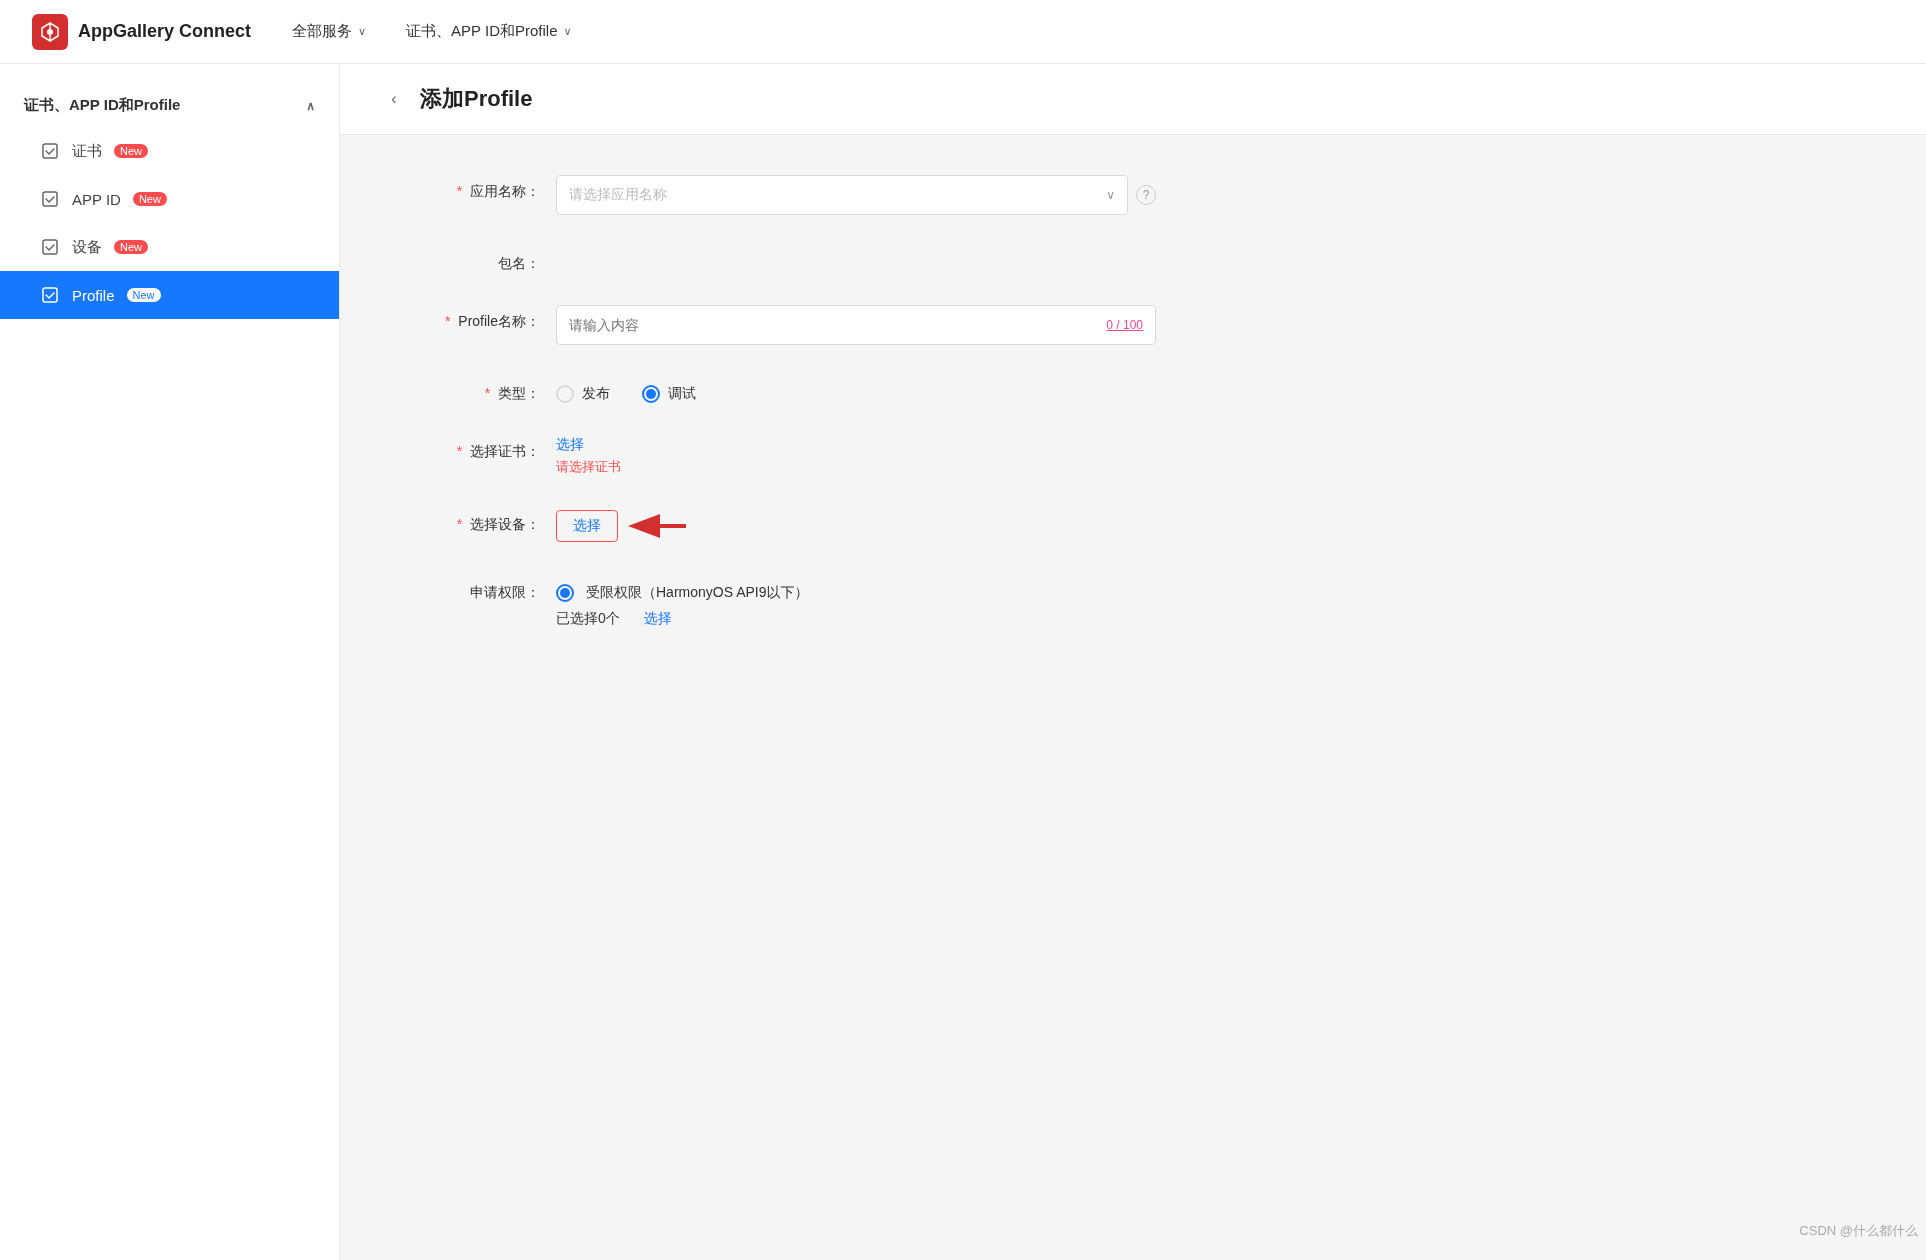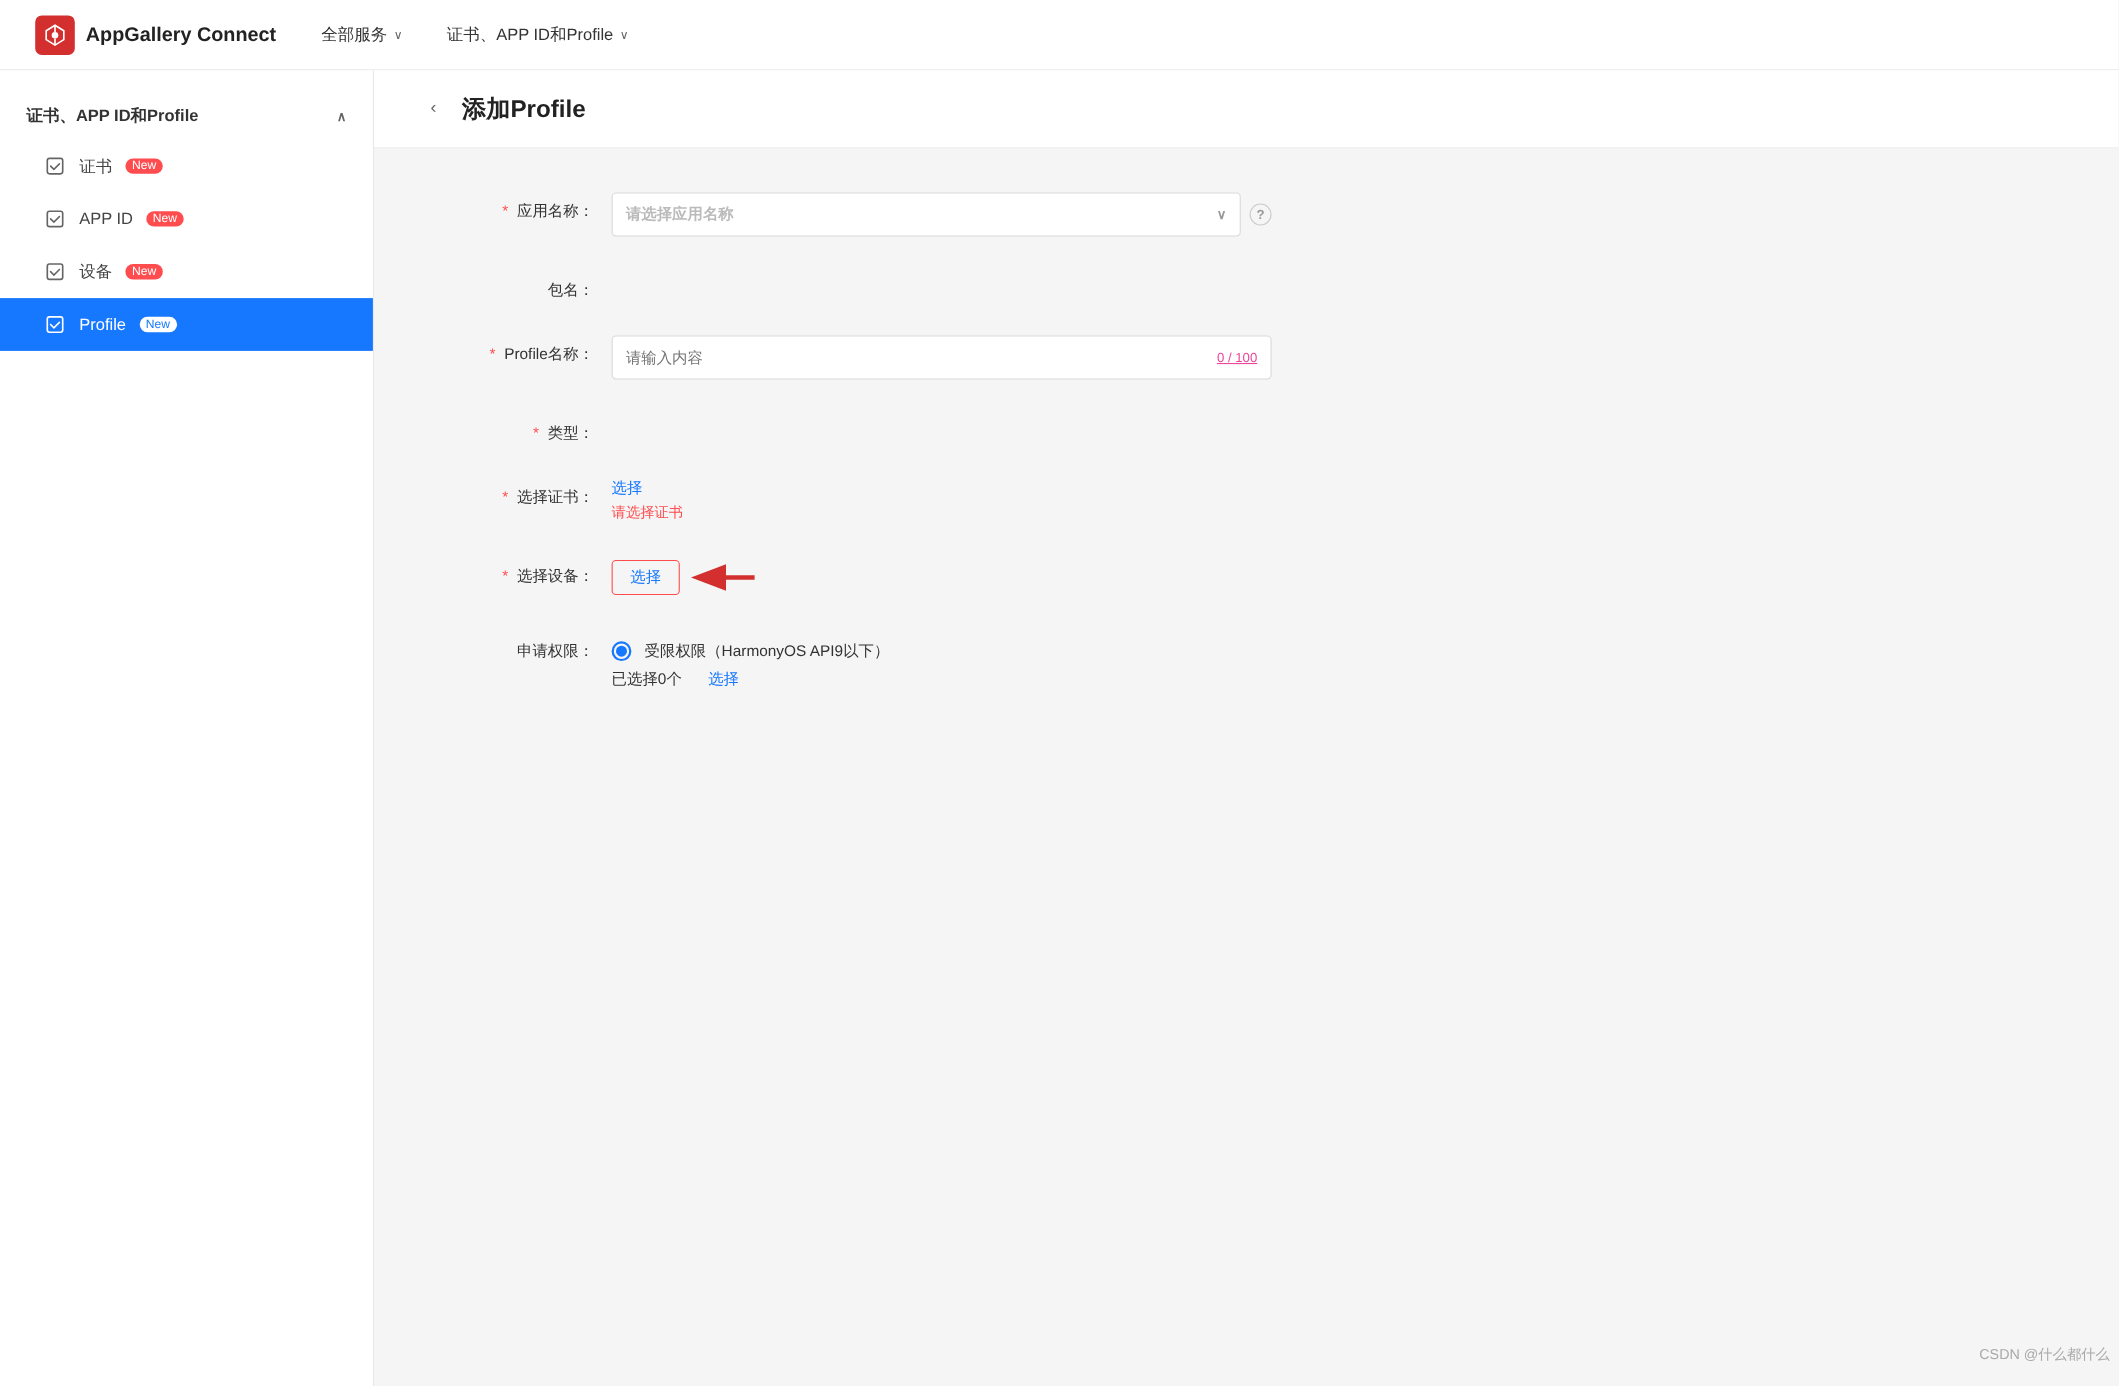--- a/index.html
+++ b/index.html
@@ -331,21 +331,20 @@
       justify-content: center;
     }
     .agc-logo svg {
       width: 24px;
       height: 24px;
     }
 
     .select-row {
       display: flex;
       align-items: center;
-      font-weight: bold;
     }
   </style>
 </head>
 <body>
 
 <nav class="top-nav">
   <div class="logo-area">
     <div class="agc-logo">
       <svg viewBox="0 0 24 24" fill="white">
         <path d="M12 3 L20 8 L20 16 L12 21 L4 16 L4 8 Z" fill="none" stroke="white" stroke-width="1.5"></path>
@@ -463,20 +462,32 @@
             <span class="char-count">0 / 100</span>
           </div>
         </div>
       </div>
 
       <div class="form-row">
         <div class="form-label">
           <span class="required">*</span>
           <span>类型：</span>
         </div>
+        <div class="form-control">
+          <div class="radio-group">
+            <div class="radio-item">
+              <div class="radio-circle"></div>
+              <span class="radio-label">发布</span>
+            </div>
+            <div class="radio-item">
+              <div class="radio-circle checked"></div>
+              <span class="radio-label">调试</span>
+            </div>
+          </div>
+        </div>
       </div>
 
       <div class="form-row">
         <div class="form-label">
           <span class="required">*</span>
           <span>选择证书：</span>
         </div>
         <div class="form-control">
           <span class="link-btn">选择</span>
           <div class="error-text">请选择证书</div>

